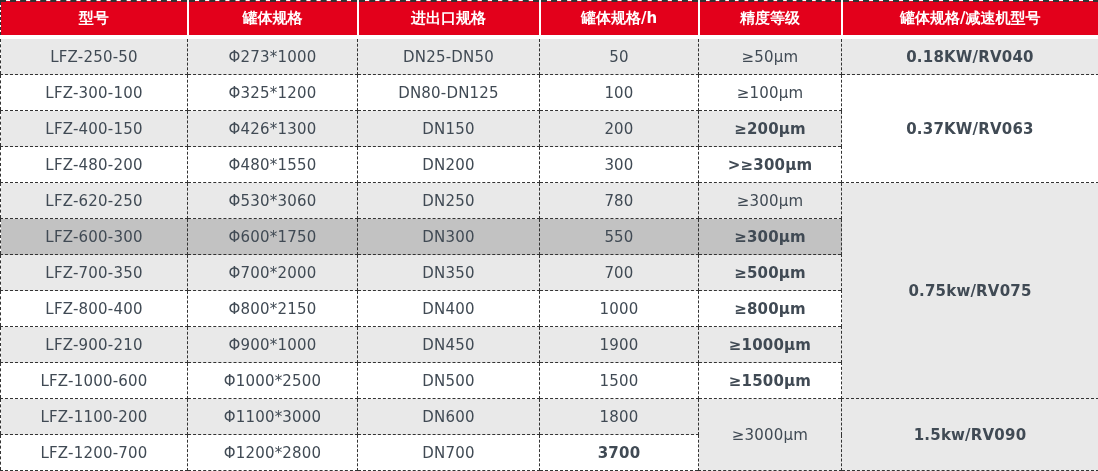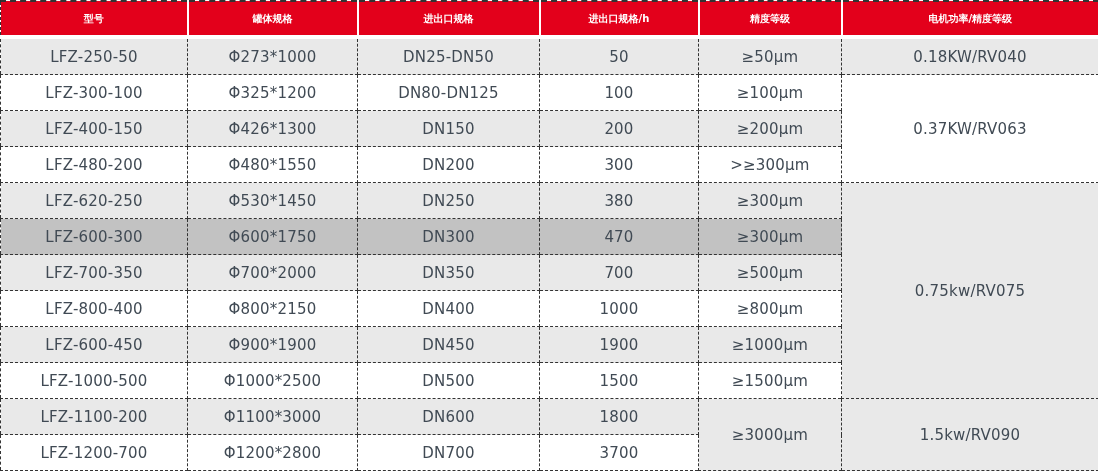--- a/index.html
+++ b/index.html
@@ -17,41 +17,41 @@
     width:1098px;
     border-collapse:collapse;
     table-layout:fixed;
     border:1px dashed var(--border-color);
     border-top:2px dashed var(--border-color);
   }
   thead th{
     background:var(--header-bg);
     color:var(--header-text);
     font-weight:bold;
-    font-size:10px;
+    font-size:15px;
     height:33px;
     padding:0;
     text-align:center;
     border-bottom:4px solid #ffffff;
     border-left:2px solid #ffffff;
   }
   thead th:first-child{border-left:none;}
   tbody td{
     border:1px dashed var(--border-color);
     text-align:center;
     vertical-align:middle;
     font-size:15px;
     color:var(--body-text);
     height:35px;
     padding:0;
     letter-spacing:0.2px;
   }
   tbody tr:first-child td{border-top:none;}
   tbody td:first-child{border-left:none;}
-  tbody td:last-child{border-right:none;}
+  tbody td:last-child{border-right:none;font-weight:bold;}
   tr.g td{background:var(--row-gray);margin-left:16px;}
   tr.w td{background:var(--row-white);}
   tr.hl td{background:var(--row-highlight);}
   td.bg-g{background:var(--row-gray) !important;}
   td.bg-w{background:var(--row-white) !important;}
   
   col.c-model{width:187px;}
   col.c-tank{width:170px;}
   col.c-ports{width:182px;}
   col.c-flow{width:159px;}
@@ -68,23 +68,23 @@
       <col class="c-ports">
     <col class="c-flow">
       <col class="c-precision">
       <col class="c-motor">
   </colgroup>
   <thead>
     <tr>
       <th>型号</th>
       <th>罐体规格</th>
       <th>进出口规格</th>
-      <th>进出口规格/h</th>
+      <th>罐体规格/h</th>
       <th>精度等级</th>
-      <th>电机功率/精度等级</th>
+      <th>罐体规格/减速机型号</th>
     </tr>
   </thead>
   <tbody>
     <tr class="g">
       <td>LFZ-250-50</td>
       <td>Φ273*1000</td>
       <td>DN25-DN50</td>
       <td>50</td>
       <td>≥50μm</td>
       <td class="bg-g">0.18KW/RV040</td>
@@ -106,56 +106,56 @@
     </tr>
     <tr class="w">
       <td>LFZ-480-200</td>
       <td>Φ480*1550</td>
       <td>DN200</td>
       <td>300</td>
       <td>&gt;≥300μm</td>
     </tr>
     <tr class="g">
       <td>LFZ-620-250</td>
-      <td>Φ530*1450</td>
+      <td>Φ530*3060</td>
       <td>DN250</td>
-      <td>380</td>
+      <td>780</td>
       <td>≥300μm</td>
       <td class="bg-g" rowspan="6">0.75kw/RV075</td>
     </tr>
     <tr class="hl">
       <td>LFZ-600-300</td>
       <td>Φ600*1750</td>
       <td>DN300</td>
-      <td>470</td>
+      <td>550</td>
       <td>≥300μm</td>
     </tr>
     <tr class="g">
       <td>LFZ-700-350</td>
       <td>Φ700*2000</td>
       <td>DN350</td>
       <td>700</td>
       <td>≥500μm</td>
     </tr>
     <tr class="w">
       <td>LFZ-800-400</td>
       <td>Φ800*2150</td>
       <td>DN400</td>
       <td>1000</td>
       <td>≥800μm</td>
     </tr>
     <tr class="g">
-      <td>LFZ-600-450</td>
-      <td>Φ900*1900</td>
+      <td>LFZ-900-210</td>
+      <td>Φ900*1000</td>
       <td>DN450</td>
       <td>1900</td>
       <td>≥1000μm</td>
     </tr>
     <tr class="w">
-      <td>LFZ-1000-500</td>
+      <td>LFZ-1000-600</td>
       <td>Φ1000*2500</td>
       <td>DN500</td>
       <td>1500</td>
       <td>≥1500μm</td>
     </tr>
     <tr class="g">
       <td>LFZ-1100-200</td>
       <td>Φ1100*3000</td>
       <td>DN600</td>
       <td>1800</td>

